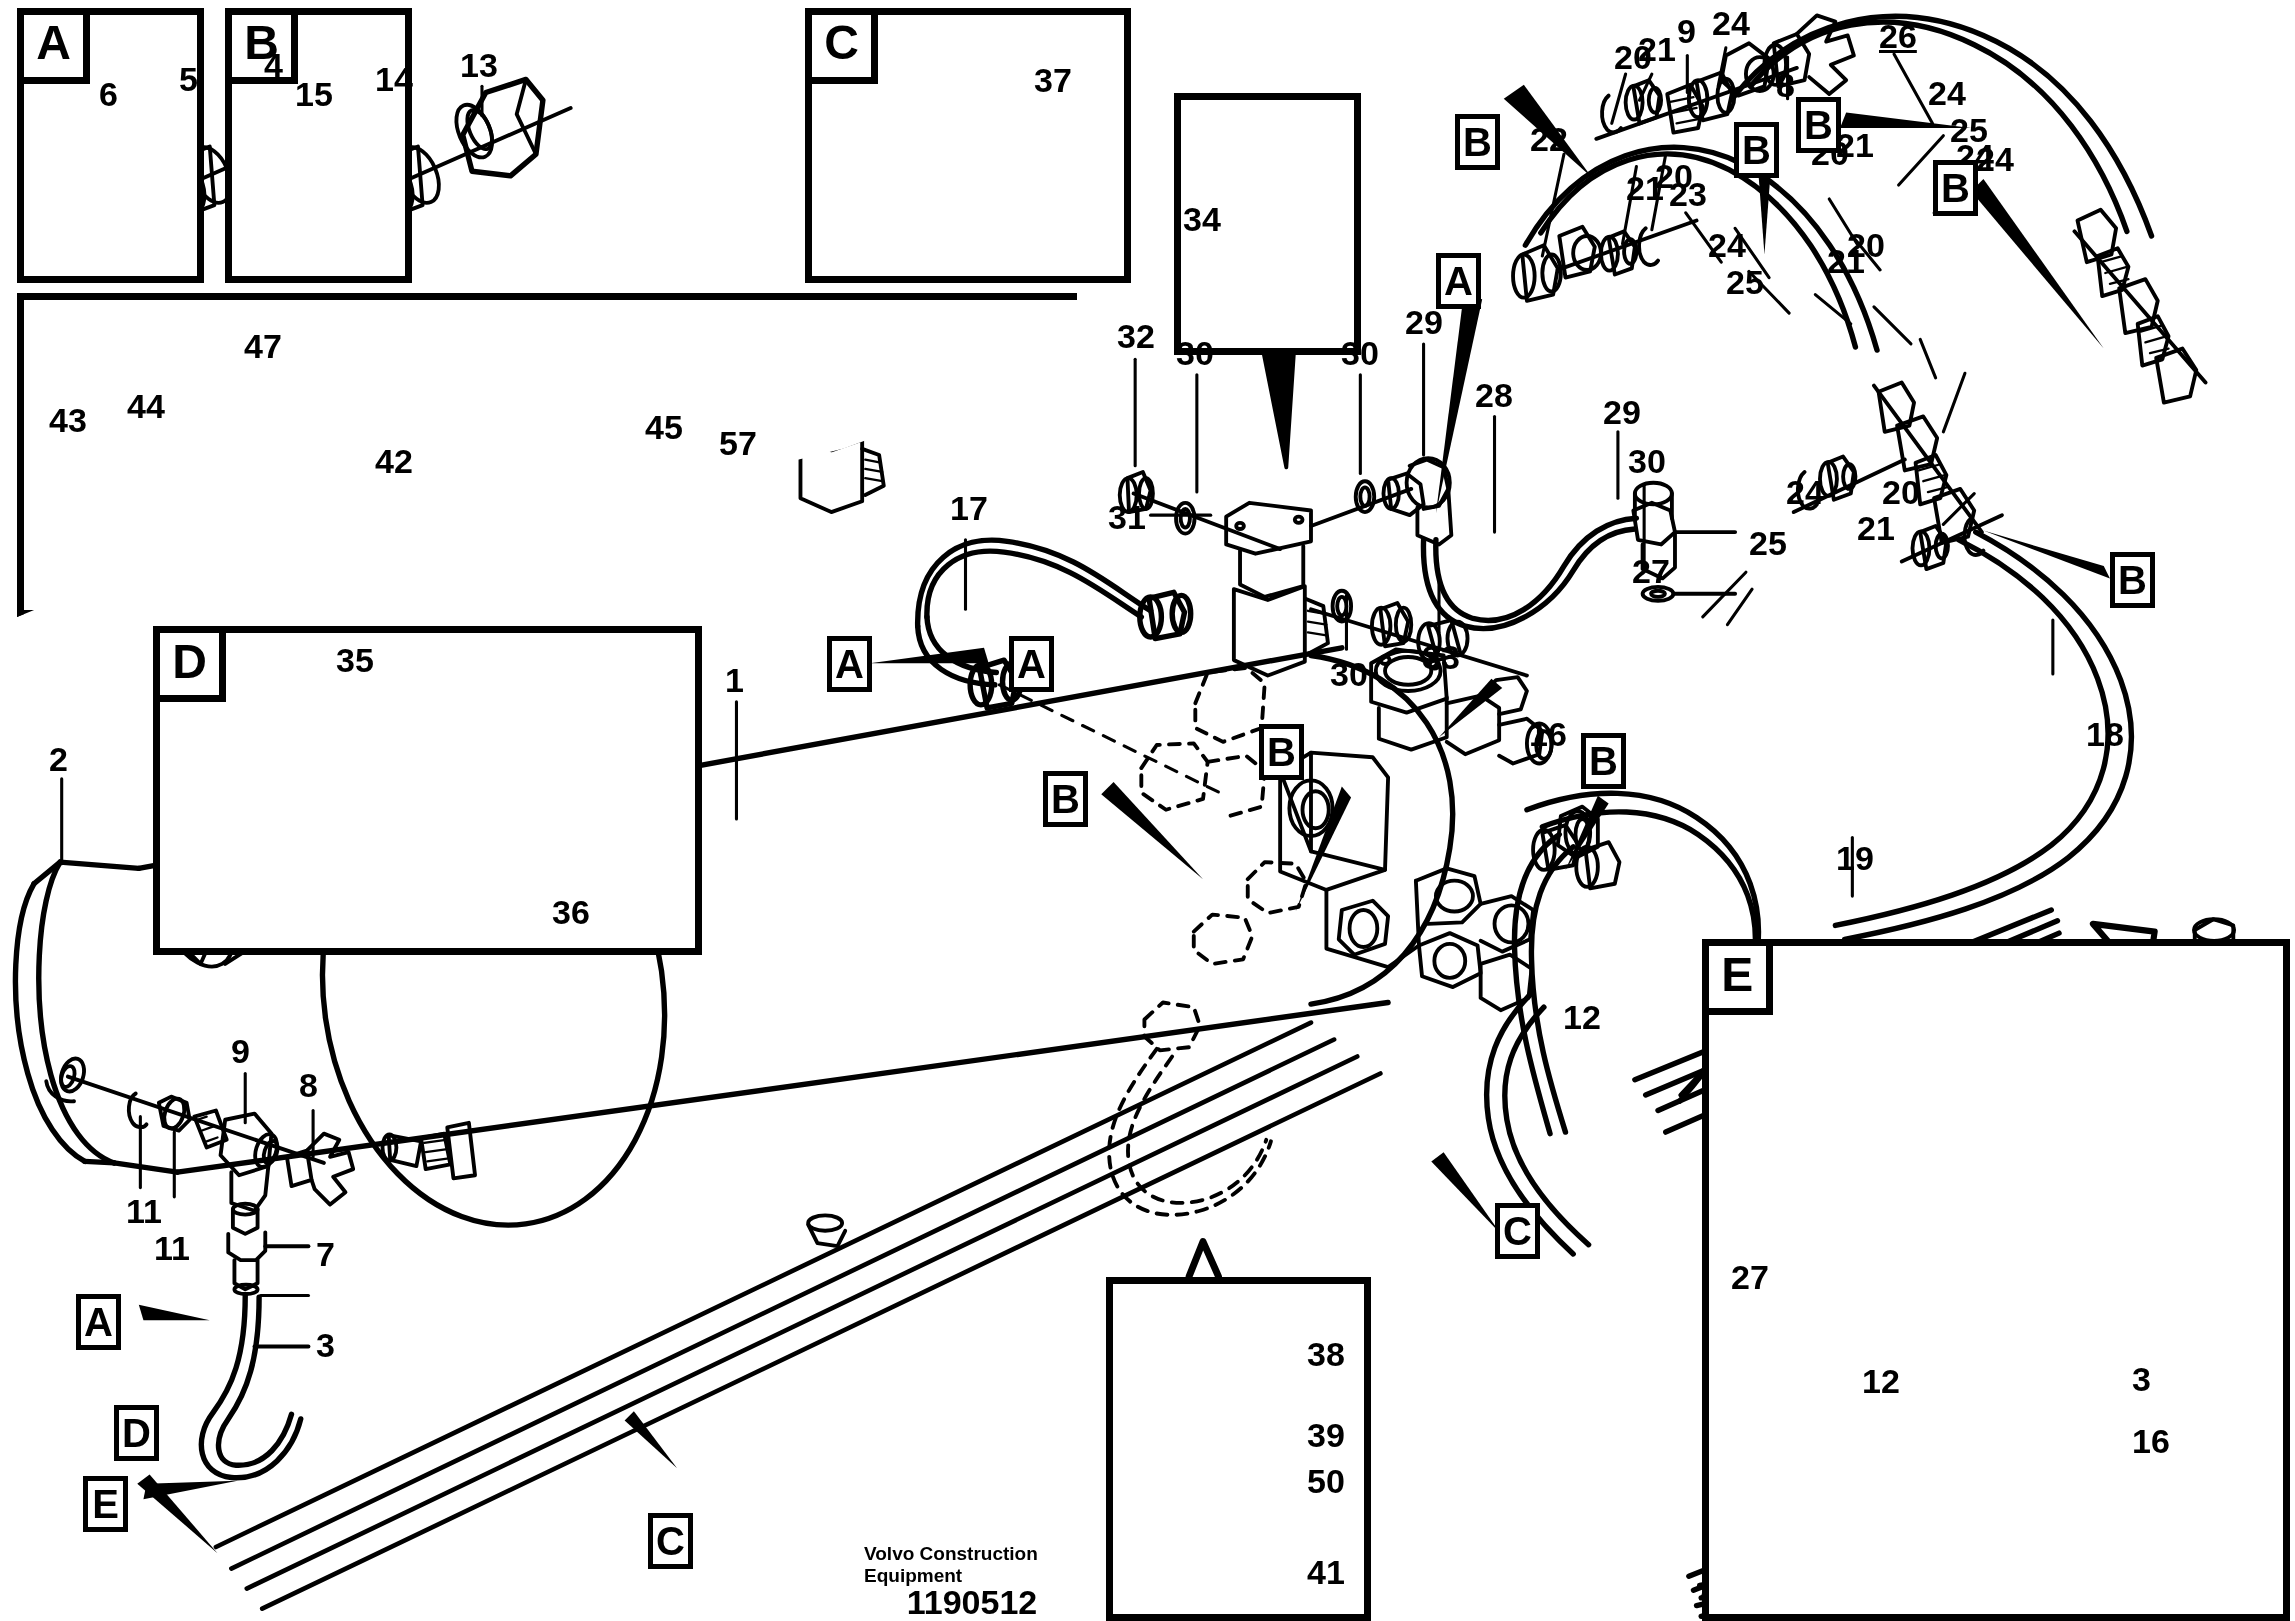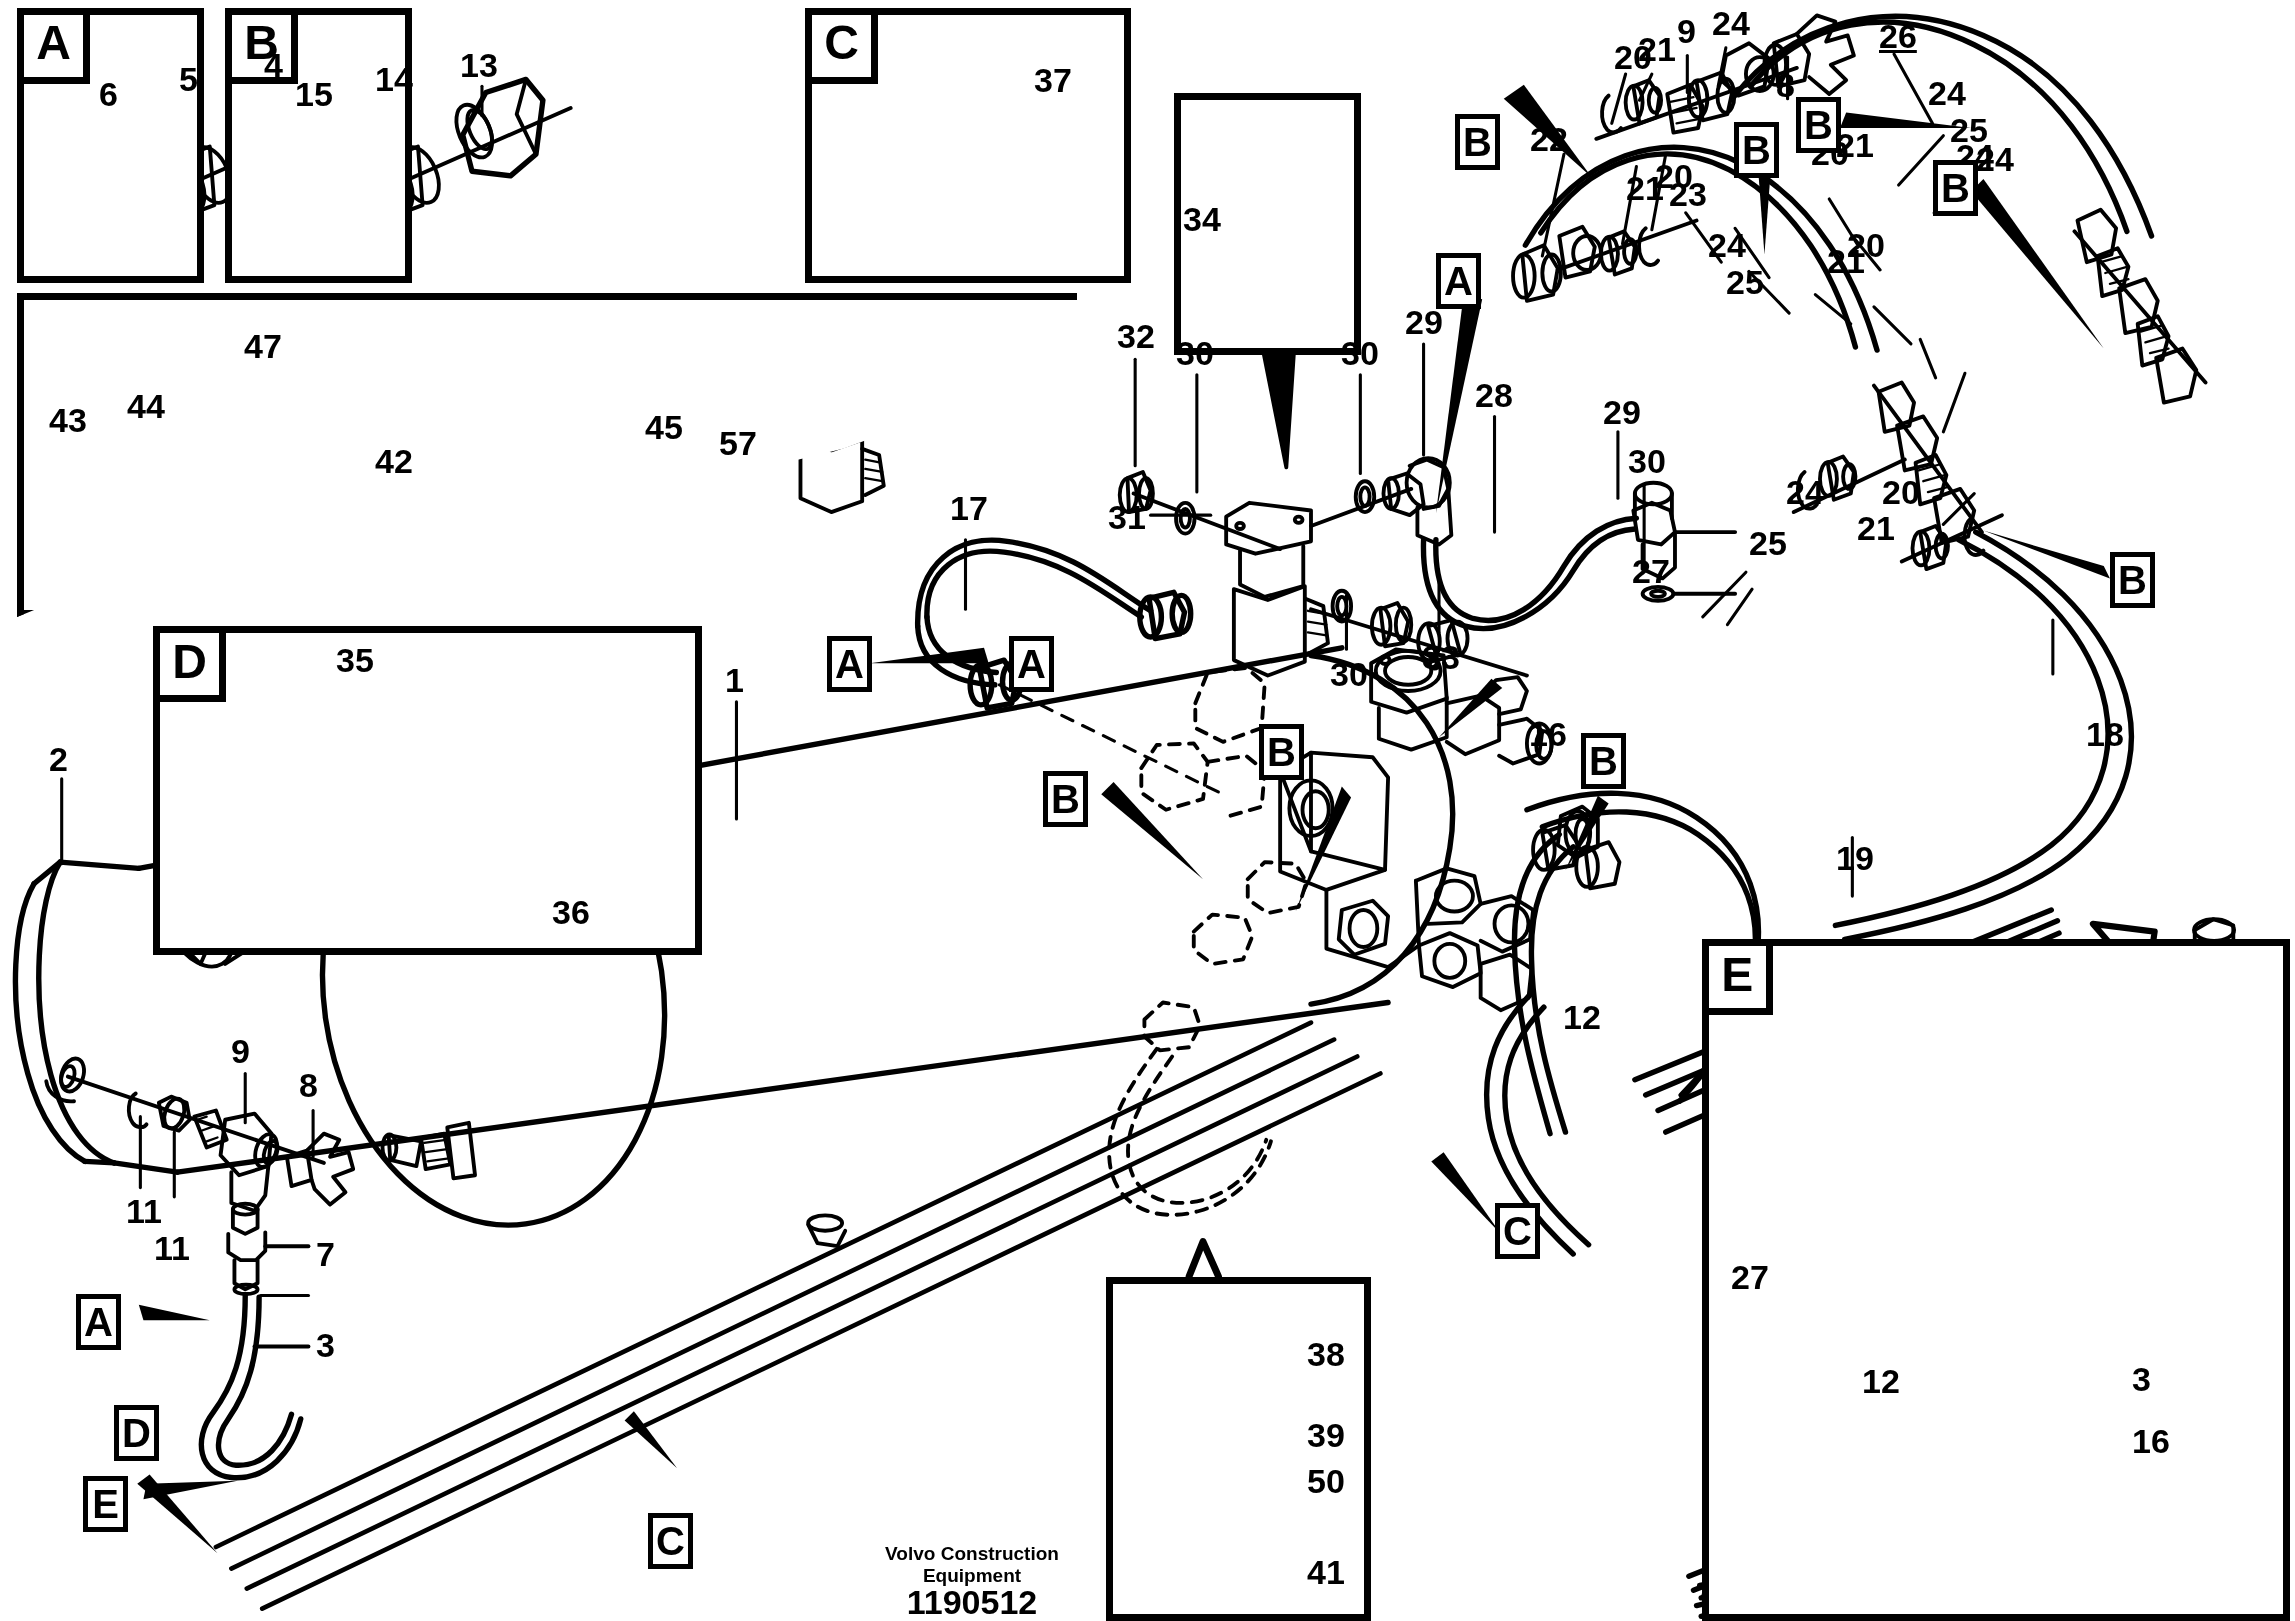--- a/index.html
+++ b/index.html
@@ -63,21 +63,21 @@
     font-size: 34px;
     line-height: 1;
     color: #000;
     font-family: "Liberation Sans", sans-serif;
     z-index: 5;
     white-space: nowrap;
   }
   
   .brand {
     position: absolute;
-    text-align: center;
+    text-align: left;
     font-weight: bold;
     font-size: 19px;
     line-height: 1.18;
     font-family: "Liberation Sans", sans-serif;
   }
   .partno {
     position: absolute;
     text-align: center;
     font-weight: bold;
     font-size: 34px;

